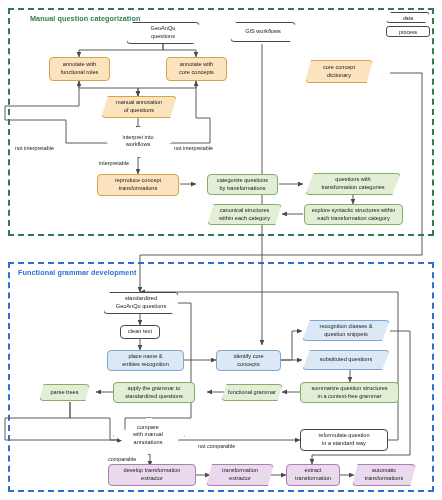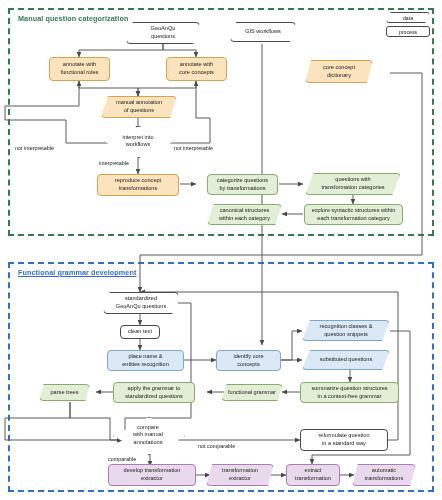--- a/index.html
+++ b/index.html
@@ -4,22 +4,22 @@
 <style>
   html,body{margin:0;padding:0;background:#fff;}
   body{width:442px;height:500px;font-family:"Liberation Sans",sans-serif;}
   #root{position:relative;width:442px;height:500px;overflow:hidden;background:#ffffff;}
   svg#wires{position:absolute;left:0;top:0;width:442px;height:500px;pointer-events:none;}
 
   .section{position:absolute;box-sizing:border-box;}
   .sec-top{left:8px;top:8px;width:426px;height:228px;border:2px dashed #2f7d4f;}
   .sec-bot{left:8px;top:262px;width:426px;height:230px;border:2px dashed #2f6fd0;}
   .sec-title{position:absolute;font-size:7.2px;font-weight:bold;letter-spacing:.1px;}
-  .t-top{left:18px;top:14px;color:#2f7d4f;}
-  .t-bot{left:18px;top:268px;color:#2f6fd0;text-decoration:underline;}
+  .t-top{left:30px;top:14px;color:#2f7d4f;}
+  .t-bot{left:18px;top:268px;color:#2f6fd0;}
 
   .node{position:absolute;box-sizing:border-box;display:flex;align-items:center;
         justify-content:center;text-align:center;font-size:5.6px;line-height:1.35;
         color:#1a1a1a;padding:1px 2px;}
   .proc{border:0.8px solid #6f6f6f;border-radius:4px;background:#fff;}
   .data{border:0.8px solid #6f6f6f;background:#fff;
         clip-path:polygon(9% 0,100% 0,91% 100%,0 100%);border-radius:4px;}
   .data span,.proc span,.dec span{display:block;}
 
   .orange.proc{background:#fbe3bd;border-color:#d8a24a;}

